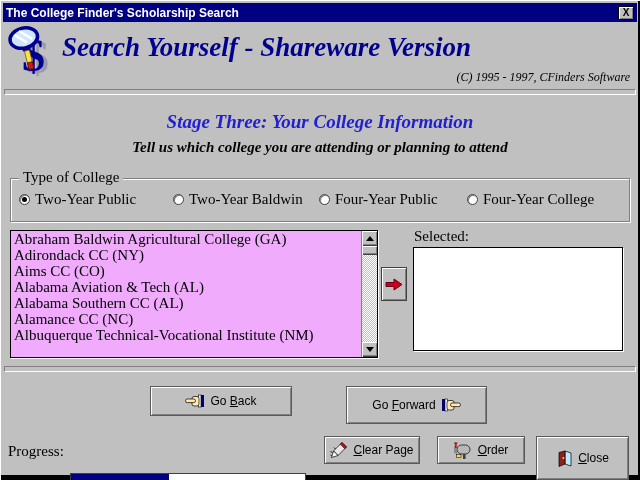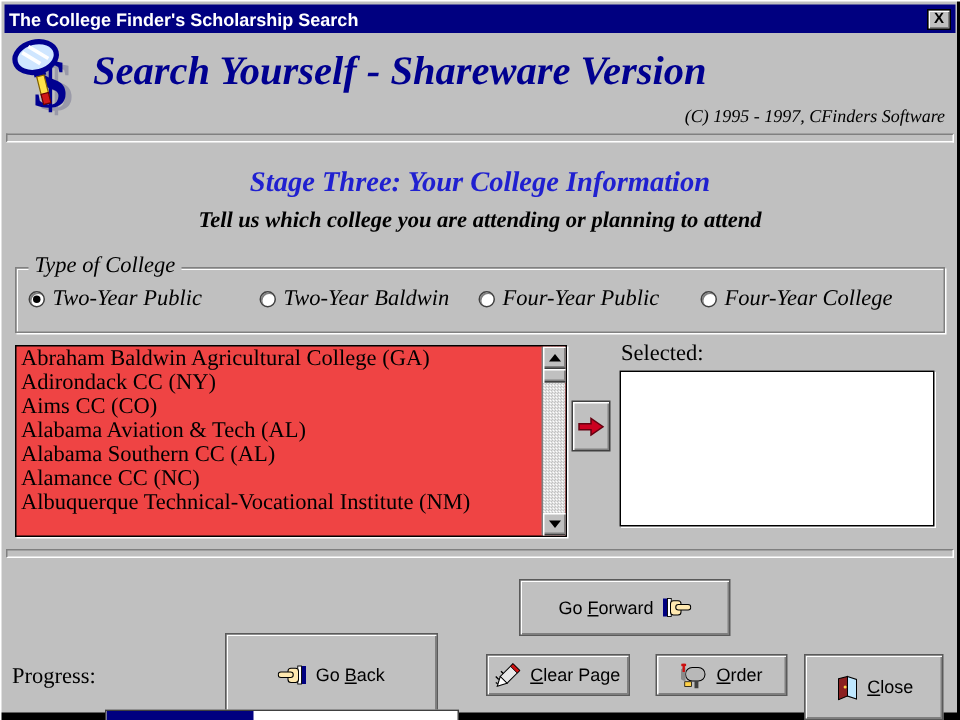--- a/index.html
+++ b/index.html
@@ -45,40 +45,40 @@
     position:absolute;left:0;right:0;top:111px;text-align:center;
     font-size:19px;font-weight:bold;font-style:italic;color:#2020d0;
   }
   .stage-subtitle{
     position:absolute;left:0;right:0;top:139px;text-align:center;
     font-size:15px;font-weight:bold;font-style:italic;color:#000;
   }
   
   .groupbox{
     position:absolute;left:10px;right:10px;top:178px;height:44px;
-    border:1px solid #808080;box-shadow:1px 1px 0 #ffffff, inset 1px 1px 0 #ffffff;font-style:italic;
+    border:1px solid #808080;box-shadow:1px 1px 0 #ffffff, inset 1px 1px 0 #ffffff;
   }
   .groupbox-label{
     position:absolute;left:8px;top:-10px;background:#c0c0c0;padding:0 4px;
     font-size:15px;color:#000;
   }
   .radio-row{position:absolute;left:8px;right:8px;top:12px;display:flex;}
   .radio-item{display:flex;align-items:center;white-space:nowrap;}
   .radio-item.r0{width:154px;} .radio-item.r1{width:146px;} .radio-item.r2{width:148px;}
   .radio-circle{
     width:11px;height:11px;border-radius:50%;background:#fff;margin-right:5px;flex:0 0 auto;
     border:1px solid #404040;box-shadow: inset 1px 1px 0 #808080;
     display:flex;align-items:center;justify-content:center;
   }
   .radio-dot{width:5px;height:5px;border-radius:50%;background:transparent;}
   .radio-dot.on{background:#000;}
   .radio-label{font-size:15px;color:#000;}
   
   .listbox{
-    position:absolute;left:10px;top:230px;width:368px;height:128px;background:#ef4444;
+    position:absolute;left:10px;top:230px;width:368px;height:128px;background:#f0abfc;
     border:1px solid #000;box-shadow:1px 1px 0 #ffffff;overflow:hidden;
   }
   .list-item{font-size:15px;line-height:16px;padding-left:3px;white-space:nowrap;color:#000;}
   .scrollbar{
     position:absolute;top:0;right:0;bottom:0;width:16px;
     background: repeating-conic-gradient(#ffffff 0% 25%, #c0c0c0 0% 50%) 0 0 / 2px 2px;
     display:flex;flex-direction:column;border-left:1px solid #808080;
   }
   .sb-btn{
     width:16px;height:15px;background:#c0c0c0;flex:0 0 auto;
@@ -104,21 +104,21 @@
     border:1px solid #000;box-shadow:1px 1px 0 #ffffff;
   }
   
   .btn{
     background:#c0c0c0;border:1px solid #5a5a5a;
     box-shadow: inset 1px 1px 0 #ffffff, inset -1px -1px 0 #808080;
     display:flex;align-items:center;justify-content:center;
     font-family:"Liberation Sans",sans-serif;font-size:12px;color:#000;white-space:nowrap;
   }
   .btn .gap{width:6px;}
-  .btn-back{position:absolute;left:150px;top:386px;width:142px;height:55px;margin-top:36px;}
+  .btn-back{position:absolute;left:150px;top:386px;width:142px;height:30px;}
   .btn-forward{position:absolute;left:346px;top:386px;width:141px;height:38px;}
   .btn-clear{position:absolute;left:324px;top:436px;width:96px;height:28px;}
   .btn-order{position:absolute;left:437px;top:436px;width:88px;height:28px;}
   .btn-close{position:absolute;left:536px;top:436px;width:93px;height:44px;}
   .accel{text-decoration:underline;}
   
   .progress-label{position:absolute;left:8px;top:443px;font-size:15px;color:#000;}
   .progress-bar{
     position:absolute;left:70px;top:437px;width:236px;height:28px;background:#ffffff;
     border:1px solid #404040;overflow:hidden;margin-top:36px;

